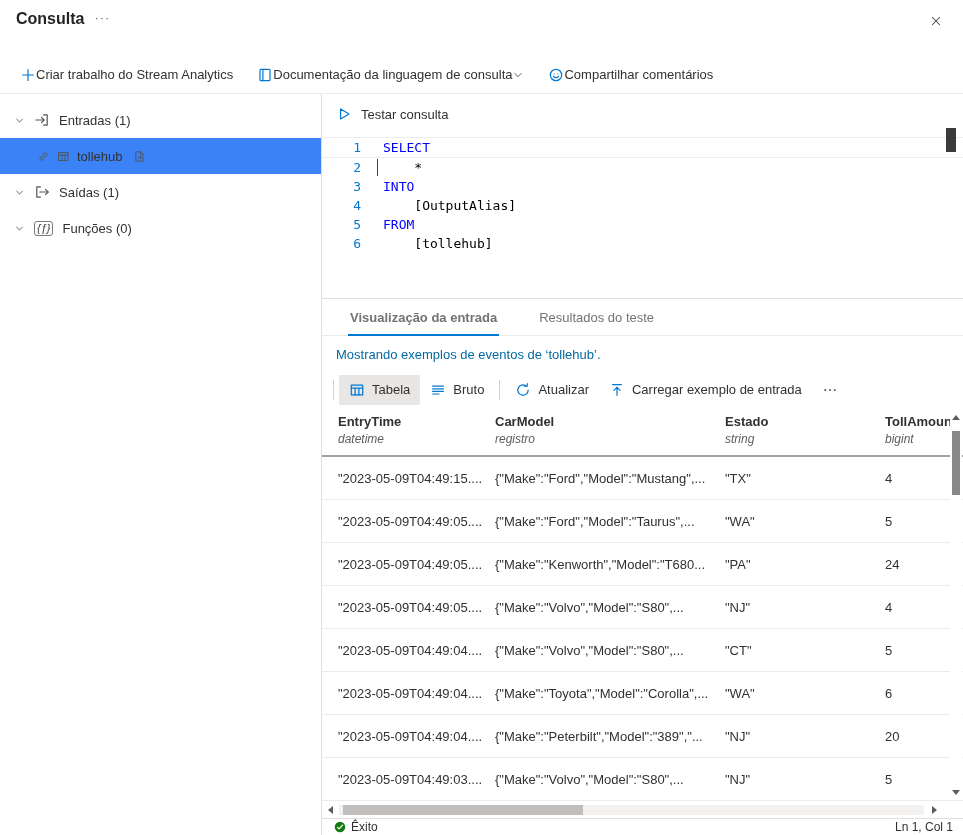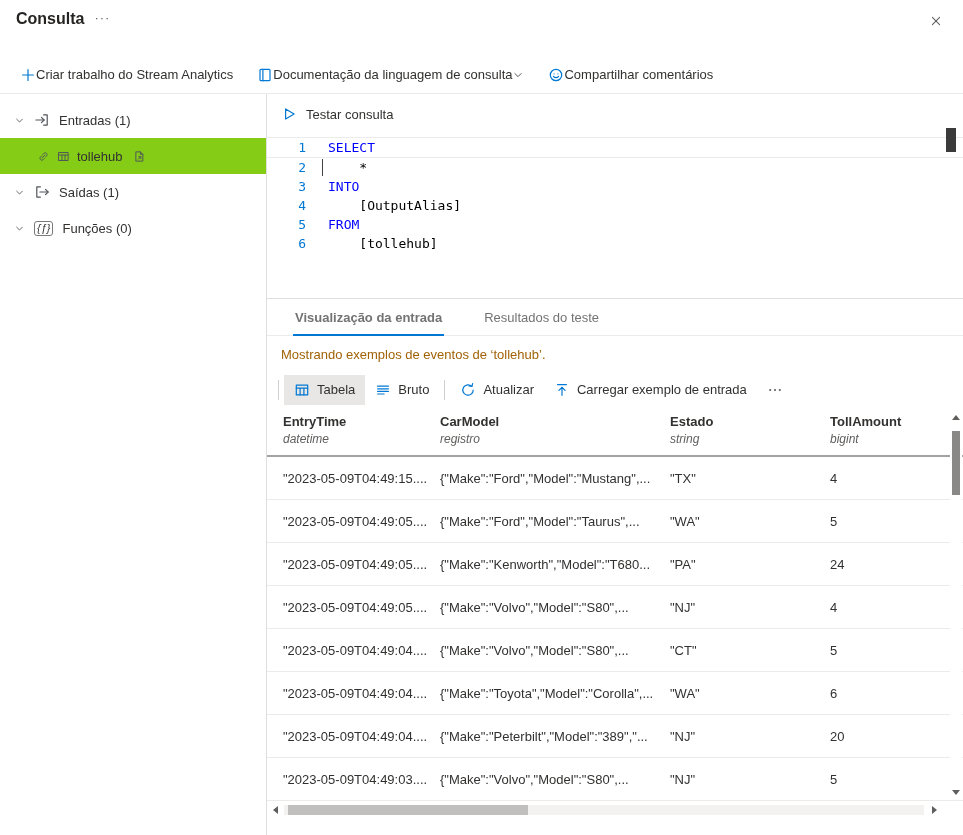--- a/index.html
+++ b/index.html
@@ -21,26 +21,26 @@
   .close-btn svg{width:14px;height:14px;}
 
   
   .cmdbar{height:38px;display:flex;align-items:center;padding-left:8px;border-bottom:1px solid #edebe9;}
   .cmd{display:flex;align-items:center;gap:0;height:100%;padding:0 12px;color:#323130;white-space:nowrap;}
   .cmd .sm svg{width:12px;height:12px;}
 
   .content{display:flex;height:741px;}
 
   
-  .sidebar{width:267px;border-right:1px solid #e1dfdd;padding-top:8px;flex:none;overflow:hidden;}
+  .sidebar{width:322px;border-right:1px solid #e1dfdd;padding-top:8px;flex:none;overflow:hidden;}
   .tree-row{height:36px;display:flex;align-items:center;gap:9px;padding-left:14px;cursor:pointer;white-space:nowrap;}
   .tree-row .chev svg{width:11px;height:11px;}
   .group-row .i-entity svg{width:16px;height:16px;}
   .item-row{padding-left:37px;gap:7px;}
-  .item-row.selected{background:#84cc16;}
+  .item-row.selected{background:#3b82f6;}
   .item-row .icon svg{width:13px;height:13px;}
   .trail{margin-left:3px;}
   .fxt{font-size:11px;font-style:italic;color:#3b3a39;border:1px solid #7a7a7a;border-radius:3px;padding:1px 2px;line-height:1;}
 
   
   .main{flex:1;display:flex;flex-direction:column;min-width:0;}
   .test-row{height:40px;display:flex;align-items:center;padding-left:14px;}
   .test-btn{display:flex;align-items:center;gap:9px;}
 
   
@@ -52,21 +52,21 @@
   .kw{color:#0000ff;}
   .caret{position:absolute;left:55px;top:1px;width:1px;height:17px;background:#424242;}
   .editor-sb{position:absolute;top:-6px;right:7px;width:10px;height:24px;background:#3b3b3b;}
 
   
   .tabs{height:37px;display:flex;align-items:stretch;padding-left:14px;gap:26px;border-bottom:1px solid #edebe9;}
   .tab{display:flex;align-items:center;position:relative;color:#737373;padding:0 2px;margin-left:12px;}
   .tab.active{font-weight:700;}
   .tab.active::after{content:"";position:absolute;left:0;right:0;bottom:-1px;height:2px;background:#0078d4;}
 
-  .caption-row{height:36px;padding:11px 4px 0 14px;color:#a16207;}
+  .caption-row{height:36px;padding:11px 4px 0 14px;color:#0369a1;}
 
   
   .ptoolbar{height:35px;display:flex;align-items:center;padding-left:6px;}
   .tbtn{display:flex;align-items:center;gap:7px;height:30px;padding:0 10px;color:#323130;white-space:nowrap;}
   .tbtn.selected{background:#e9e7e5;}
   .tsep{width:1px;height:20px;background:#d2d0ce;margin:0 5px;flex:none;}
   .tbtn .chevsm svg{width:10px;height:10px;}
 
   
   .table-area{position:relative;flex:none;}
@@ -401,16 +401,26 @@
       </div>
 
       <div class="hscroll">
         <span class="tri left"></span>
         <div class="htrack">
           <div class="hthumb"></div>
         </div>
         <span class="tri right"></span>
       </div>
 
+      <div class="statusbar">
+        <span class="icon">
+            <svg width="13" height="13" viewBox="0 0 16 16">
+              <circle cx="8" cy="8" r="7" fill="#107c10"></circle>
+              <path d="M4.6 8.4l2.2 2.2 4.6-5" stroke="#fff" stroke-width="1.6" fill="none" stroke-linecap="round" stroke-linejoin="round"></path>
+            </svg>
+          </span>
+        <span>Êxito</span>
+        <span class="lncol">Ln 1, Col 1</span>
+      </div>
 
     </main>
   </div>
 </div>
 
 </body></html>

